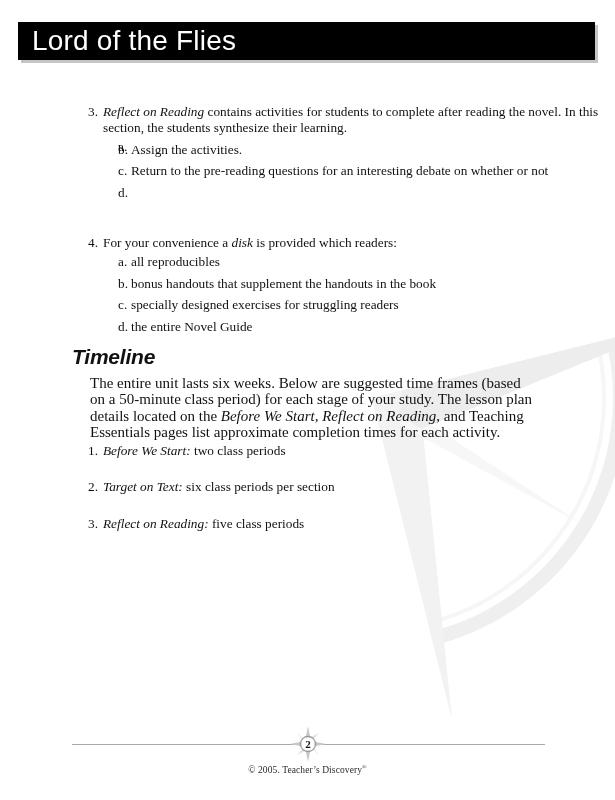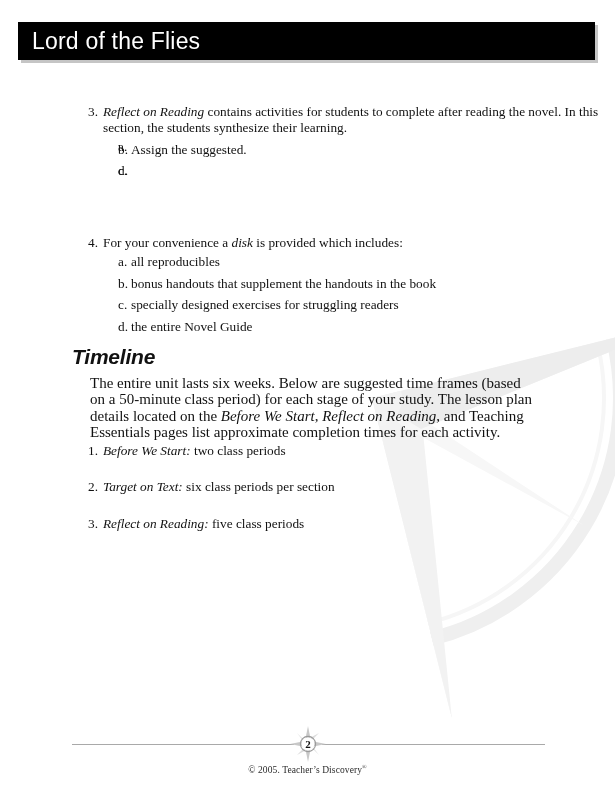--- a/index.html
+++ b/index.html
@@ -37,21 +37,21 @@
     box-shadow: 3px 3px 0 0 rgba(150,150,150,0.55);
     z-index: 3;
   }
   #header-title {
     position: absolute;
     left: 14px;
     top: 50%;
     transform: translateY(-50%);
     color: #ffffff;
     font-family: "Liberation Sans", "DejaVu Sans", sans-serif;
-    font-size: 23px;
+    font-size: 28px;
     font-weight: 400;
     letter-spacing: 0.2px;
     white-space: nowrap;
   }
 
   
   #content {
     position: absolute;
     left: 0; top: 0;
     width: 615px;
@@ -229,33 +229,33 @@
 <div id="content">
 
   <div id="block3" class="num-block">
     <div class="num-row">
       <span class="marker">3.</span><span class="it">Reflect on Reading</span><span> contains activities for students to complete after reading the novel. In this section, the students synthesize their learning.</span>
     </div>
     <div class="sub-row" style="margin-top:2px">
       <span class="marker">a.</span>
     </div>
     <div class="sub-row" style="margin-top:5px">
-      <span class="marker">b.</span><span>Assign the suggested.</span>
-    </div>
-    <div class="sub-row" style="margin-top:5px">
-      <span class="marker">c.</span>
+      <span class="marker">b.</span><span>Assign the activities.</span>
+    </div>
+    <div class="sub-row" style="margin-top:5px">
+      <span class="marker">c.</span><span>Return to the pre-reading questions for an interesting debate on whether or not</span>
     </div>
     <div class="sub-row" style="margin-top:5px">
       <span class="marker">d.</span>
     </div>
   </div>
 
   <div id="block4" class="num-block">
     <div class="num-row">
-      <span class="marker">4.</span><span>For your convenience a </span><span class="it">disk</span><span> is provided which includes:</span>
+      <span class="marker">4.</span><span>For your convenience a </span><span class="it">disk</span><span> is provided which readers:</span>
     </div>
     <div class="sub-row" style="margin-top:3px">
       <span class="marker">a.</span><span>all reproducibles</span>
     </div>
     <div class="sub-row" style="margin-top:5px">
       <span class="marker">b.</span><span>bonus handouts that supplement the handouts in the book</span>
     </div>
     <div class="sub-row" style="margin-top:5px">
       <span class="marker">c.</span><span>specially designed exercises for struggling readers</span>
     </div>

